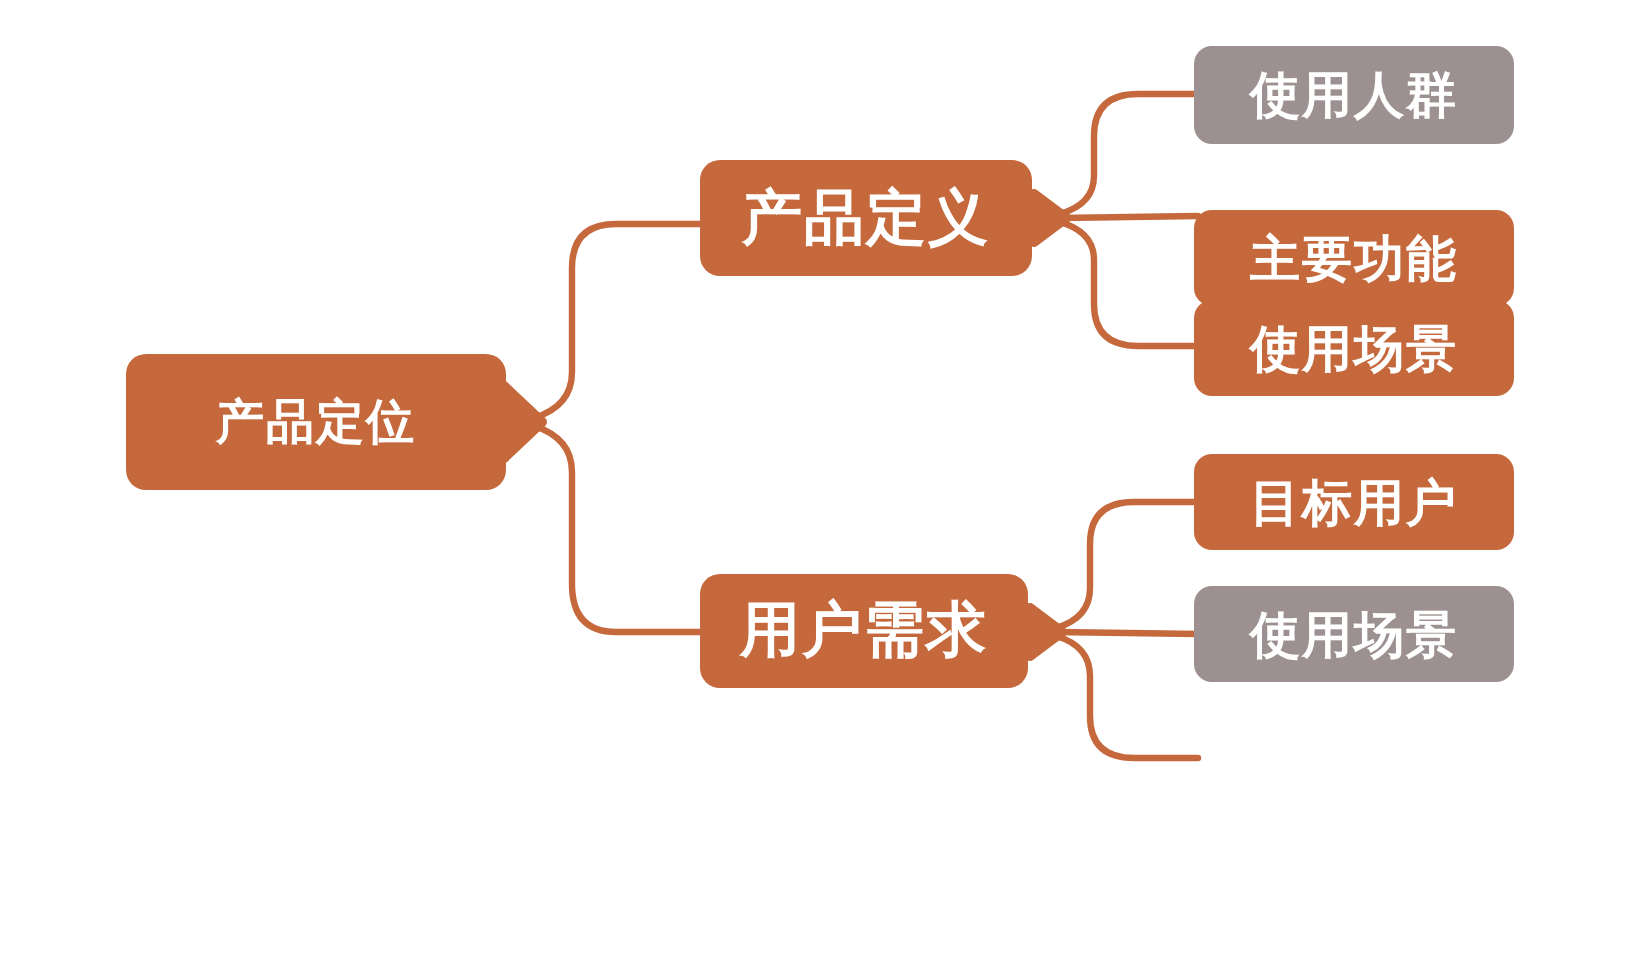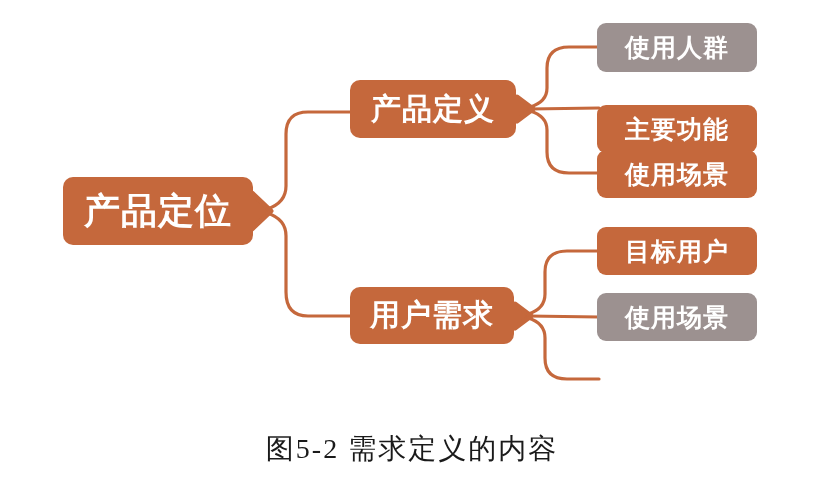--- a/index.html
+++ b/index.html
@@ -35,21 +35,21 @@
     justify-content: center;
     color: var(--node_text, #ffffff);
     font-weight: bold;
     border-radius: 10px;
     letter-spacing: 1px;
     white-space: nowrap;
     box-sizing: border-box;
   }
   .node.orange { background: var(--orange, #C5683C); text-align: center; }
   .node.gray   { background: var(--gray, #9C9190); }
-  .node.root   { left: 63px;  top: 177px; width: 190px; height: 68px; font-size: 36px; }
+  .node.root   { left: 63px;  top: 177px; width: 190px; height: 68px; font-size: 24px; }
   .node.b1     { left: 350px; top: 80px;  width: 166px; height: 58px; font-size: 30px; }
   .node.b2     { left: 350px; top: 287px; width: 164px; height: 57px; font-size: 30px; }
   .node.leaf   { width: 160px; height: 48px; font-size: 25px; border-radius: 9px; }
   .node.c1     { left: 597px; top: 23px;  height: 49px; }
   .node.c2     { left: 597px; top: 85px; margin-top: 20px; }
   .node.c3     { left: 597px; top: 150px; }
   .node.c4     { left: 597px; top: 227px; }
   .node.c5     { left: 597px; top: 293px; }
   .node.c6     { left: 597px; top: 356px; }
   .caption {
@@ -98,14 +98,13 @@
 
   <div class="node leaf c2 orange">主要功能</div>
 
   <div class="node leaf c3 orange">使用场景</div>
 
   <div class="node leaf c4 orange">目标用户</div>
 
   <div class="node leaf c5 gray">使用场景</div>
 
 
-  <div class="caption">图5-2 需求定义的内容</div>
 </div>
 
 </body></html>

